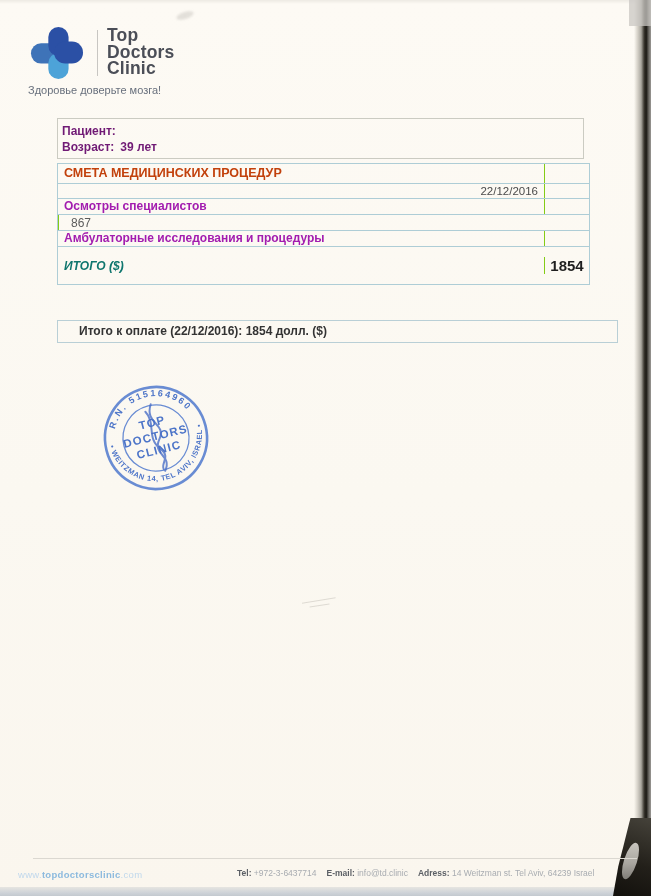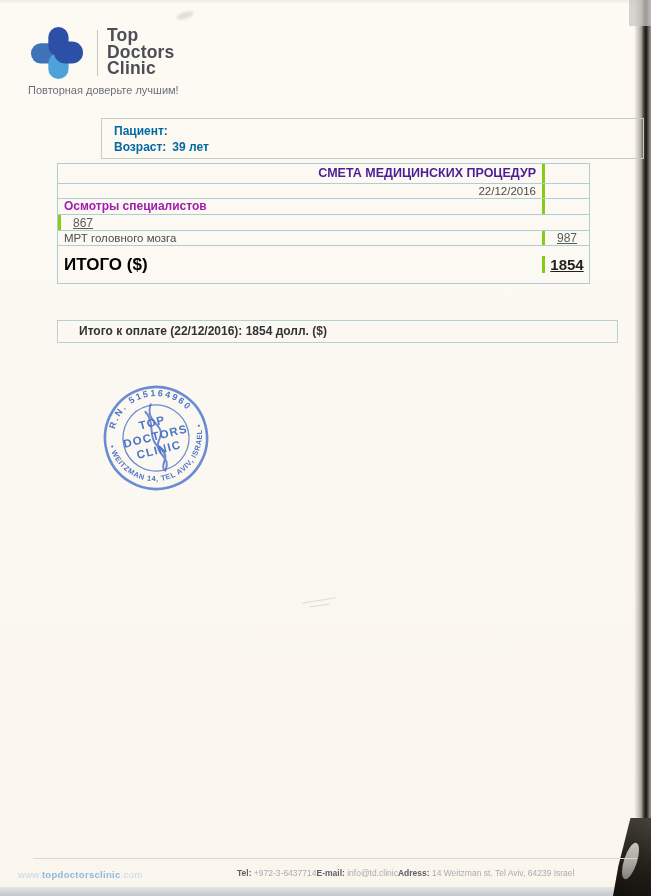--- a/index.html
+++ b/index.html
@@ -29,54 +29,54 @@
 
   
   .logo-wrap{position:absolute;left:30px;top:26px;width:54px;height:54px;}
   .logo-sep{position:absolute;left:97px;top:30px;width:1px;height:46px;background:#c8c6c2;}
   .logo-name{position:absolute;left:107px;top:27px;font-size:17.5px;line-height:16.5px;
     font-weight:600;color:#4b4e57;letter-spacing:.2px;}
   .tagline{position:absolute;left:28px;top:84px;font-size:11px;color:#68707d;}
 
   
   .patient-box{position:absolute;left:57px;top:118px;width:517px;height:31px;
-    border:1px solid #cbcbc2;padding:4px 12px;font-size:12px;font-weight:bold;color:#0369a1;line-height:16px;margin-left:44px;}
+    border:1px solid #cbcbc2;padding:4px 4px;font-size:12px;font-weight:bold;color:#701a75;line-height:16px;}
   .patient-line{display:flex;gap:6px;}
 
   
   .estimate{position:absolute;left:57px;top:163px;width:531px;border:1px solid #aecdd6;font-size:11.5px;}
   .row{display:flex;border-top:1px solid #aecdd6;}
   .row:first-child{border-top:none;}
   .cell-main{flex:1;padding:0 6px;}
-  .cell-price{width:44px;border-left:3px solid #84cc16;text-align:center;color:#5c5c5c;font-size:12px;text-decoration:underline;}
-  .r-title .cell-main{font-size:12.5px;font-weight:bold;text-align:right;line-height:19px;height:19px;color:#4c1d95;}
+  .cell-price{width:44px;border-left:1px solid #84cc16;text-align:center;color:#5c5c5c;font-size:12px;}
+  .r-title .cell-main{font-size:12.5px;font-weight:bold;text-align:left;line-height:19px;height:19px;color:#c2410c;}
   .r-date .cell-main{text-align:right;line-height:14px;height:14px;color:#4a4a4a;}
   .r-sec .cell-main{font-weight:bold;font-size:12px;line-height:15px;height:15px;color:#a21caf;}
   .r-item1 .cell-main{line-height:13.5px;padding-top:1px;padding-bottom:2px;color:#4c4c4c;}
   .r-item1 .cell-price{padding-top:1px;}
   .r-item2 .cell-main{line-height:14px;height:14px;color:#4c4c4c;}
   .r-total{height:37px;align-items:center;}
-  .r-total .cell-main{font-size:17px;font-weight:bold;color:#000000;}
+  .r-total .cell-main{font-size:12px;font-weight:bold;color:#0f766e;font-style:italic;}
   .r-total .cell-price{font-size:15px;font-weight:bold;color:#1f1f1f;align-self:center;}
 
   
   .total-due{position:absolute;left:57px;top:320px;width:517px;height:15px;
     border:1px solid #b9cfd6;padding:3px 21px;font-size:12px;font-weight:bold;color:#333;}
 
   
   .stamp{position:absolute;left:96px;top:378px;width:120px;height:120px;transform:rotate(-14deg);opacity:.93;}
   .stamp text{font-family:"Liberation Sans",sans-serif;}
 
   
   .f-line{position:absolute;left:33px;top:858px;width:604px;height:1px;background:#dbd8d1;}
   .f-web{position:absolute;left:18px;top:869px;font-size:9.5px;letter-spacing:.3px;}
   .f-web .lite{color:#c0d8ec;}
   .f-web .domain{color:#8cbade;font-weight:bold;}
   .f-contacts{position:absolute;left:237px;top:868px;width:392px;font-size:8.5px;
-    display:flex;white-space:nowrap;color:#a8acb1;text-align:right;}
+    display:flex;gap:10px;white-space:nowrap;color:#a8acb1;text-align:right;}
   .f-contacts b{color:#5c6066;font-weight:bold;}
 </style>
 </head>
 <body>
 
 <div class="edge-top"></div>
 <div class="edge-right"></div>
 <div class="edge-right-top"></div>
 <div class="edge-bottom"></div>
 <div class="corner-br"></div>
@@ -94,21 +94,21 @@
     <rect x="19" y="1" width="21" height="30" rx="10.5" fill="#2b50a5"></rect>
     <rect x="25" y="16" width="30" height="23" rx="11.5" fill="#2b50a5"></rect>
   </svg>
 </div>
 <div class="logo-sep"></div>
 <div class="logo-name">
   <div>Top</div>
   <div>Doctors</div>
   <div>Clinic</div>
 </div>
-<div class="tagline">Повторная доверьте лучшим!</div>
+<div class="tagline">Здоровье доверьте мозга!</div>
 
 <div class="patient-box">
   <div class="patient-line">
     <span>Пациент:</span>
   </div>
   <div class="patient-line">
     <span>Возраст:</span>
     <span>39 лет</span>
   </div>
 </div>
@@ -122,23 +122,23 @@
     <div class="cell-main">22/12/2016</div>
     <div class="cell-price"></div>
   </div>
   <div class="row r-sec">
     <div class="cell-main">Осмотры специалистов</div>
     <div class="cell-price"></div>
   </div>
   <div class="row r-item1">
     <div class="cell-price">867</div>
   </div>
-  <div class="row r-item2">
-    <div class="cell-main">МРТ головного мозга</div>
-    <div class="cell-price">987</div>
+  <div class="row r-sec">
+    <div class="cell-main">Амбулаторные исследования и процедуры</div>
+    <div class="cell-price"></div>
   </div>
   <div class="row r-total">
     <div class="cell-main">ИТОГО ($)</div>
     <div class="cell-price">1854</div>
   </div>
 </div>
 
 <div class="total-due">Итого к оплате (22/12/2016): 1854 долл. ($)</div>
 
 <div class="stamp">

